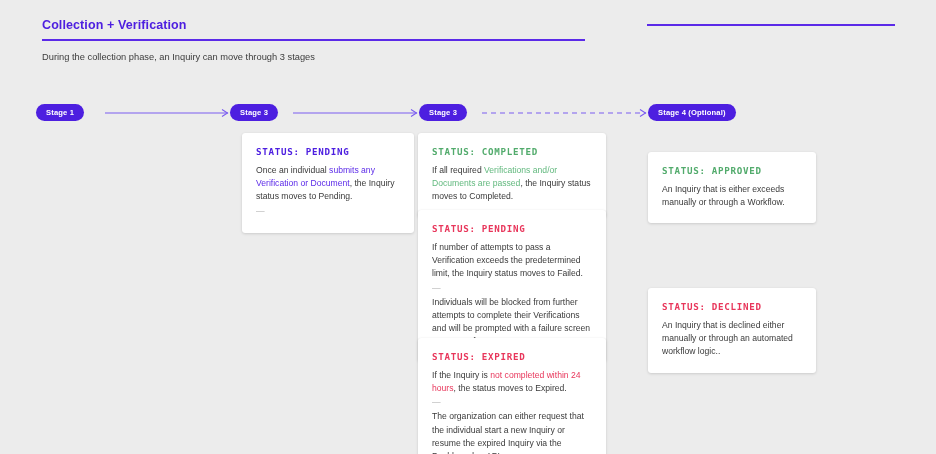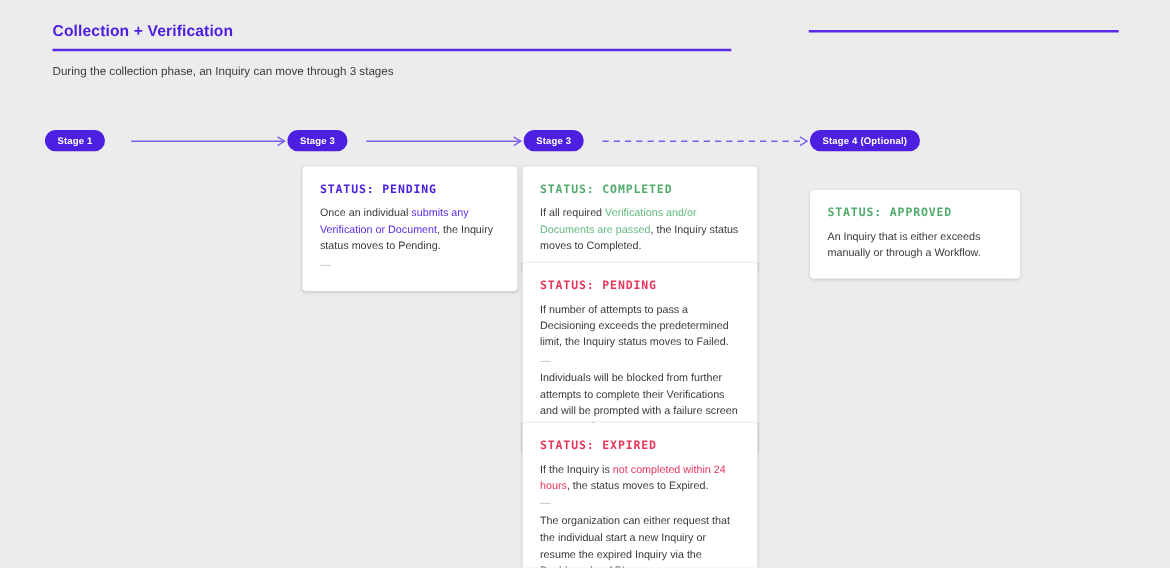--- a/index.html
+++ b/index.html
@@ -173,21 +173,21 @@
   <div class="card col3 c-completed">
     <div class="card-title t-green">STATUS:  COMPLETED</div>
     <div class="card-body">
       <p><span>If all required </span><span class="hl hl-green">Verifications and/or Documents are  passed</span><span>, the Inquiry status moves to Completed.</span></p>
     </div>
   </div>
 
   <div class="card col3 c-failed">
     <div class="card-title t-red">STATUS: PENDING</div>
     <div class="card-body">
-      <p>If number of attempts to pass a Decisioning exceeds the predetermined limit, the Inquiry status moves to Failed.</p>
+      <p>If number of attempts to pass a Verification exceeds the predetermined limit, the Inquiry status moves to Failed.</p>
       <div class="card-divider">—</div>
       <p>Individuals will be blocked from further attempts to complete their Verifications and will be prompted with a failure screen or support form.</p>
     </div>
   </div>
 
   <div class="card col3 c-expired">
     <div class="card-title t-red">STATUS:  EXPIRED</div>
     <div class="card-body">
       <p><span>If the Inquiry is </span><span class="hl hl-red">not completed within 24 hours</span><span>, the status moves to Expired.</span></p>
       <div class="card-divider">—</div>
@@ -196,14 +196,20 @@
   </div>
 
   <div class="card col4 c-approved">
     <div class="card-title t-green">STATUS:  APPROVED</div>
     <div class="card-body">
       <p>An Inquiry that is either exceeds manually or through a Workflow.</p>
     </div>
   </div>
 
 
+  <div class="card col4 c-declined">
+    <div class="card-title t-red">STATUS: DECLINED</div>
+    <div class="card-body">
+      <p>An Inquiry that is declined either manually or through an automated workflow logic..</p>
+    </div>
+  </div>
 
 </div>
 
 </body></html>

